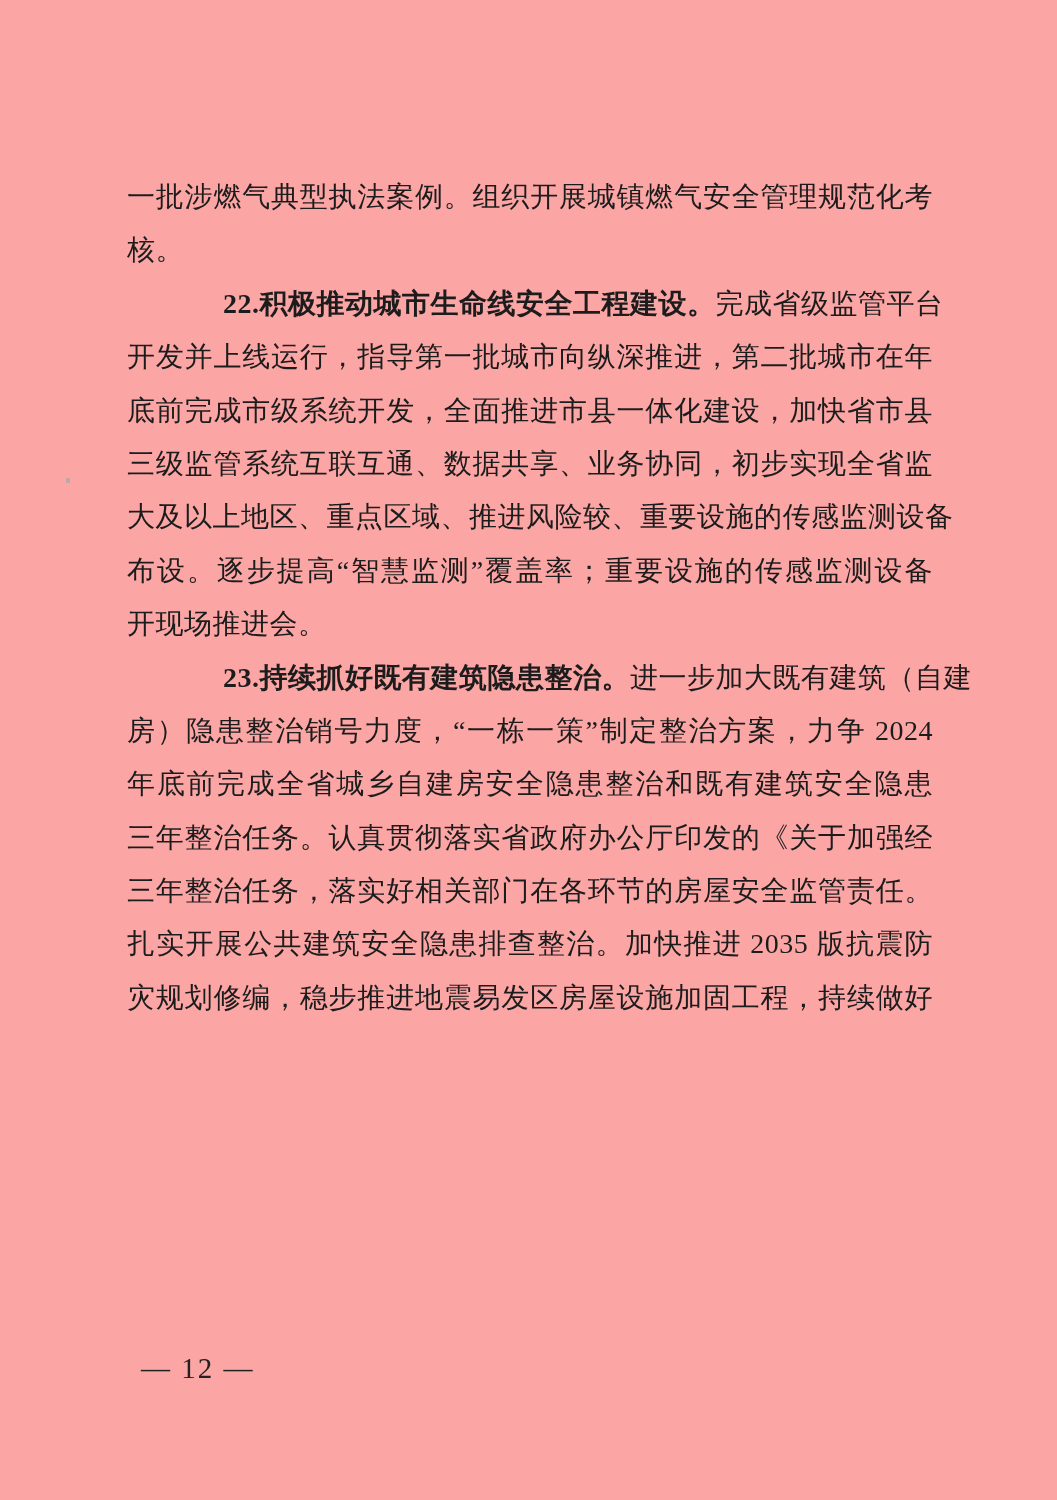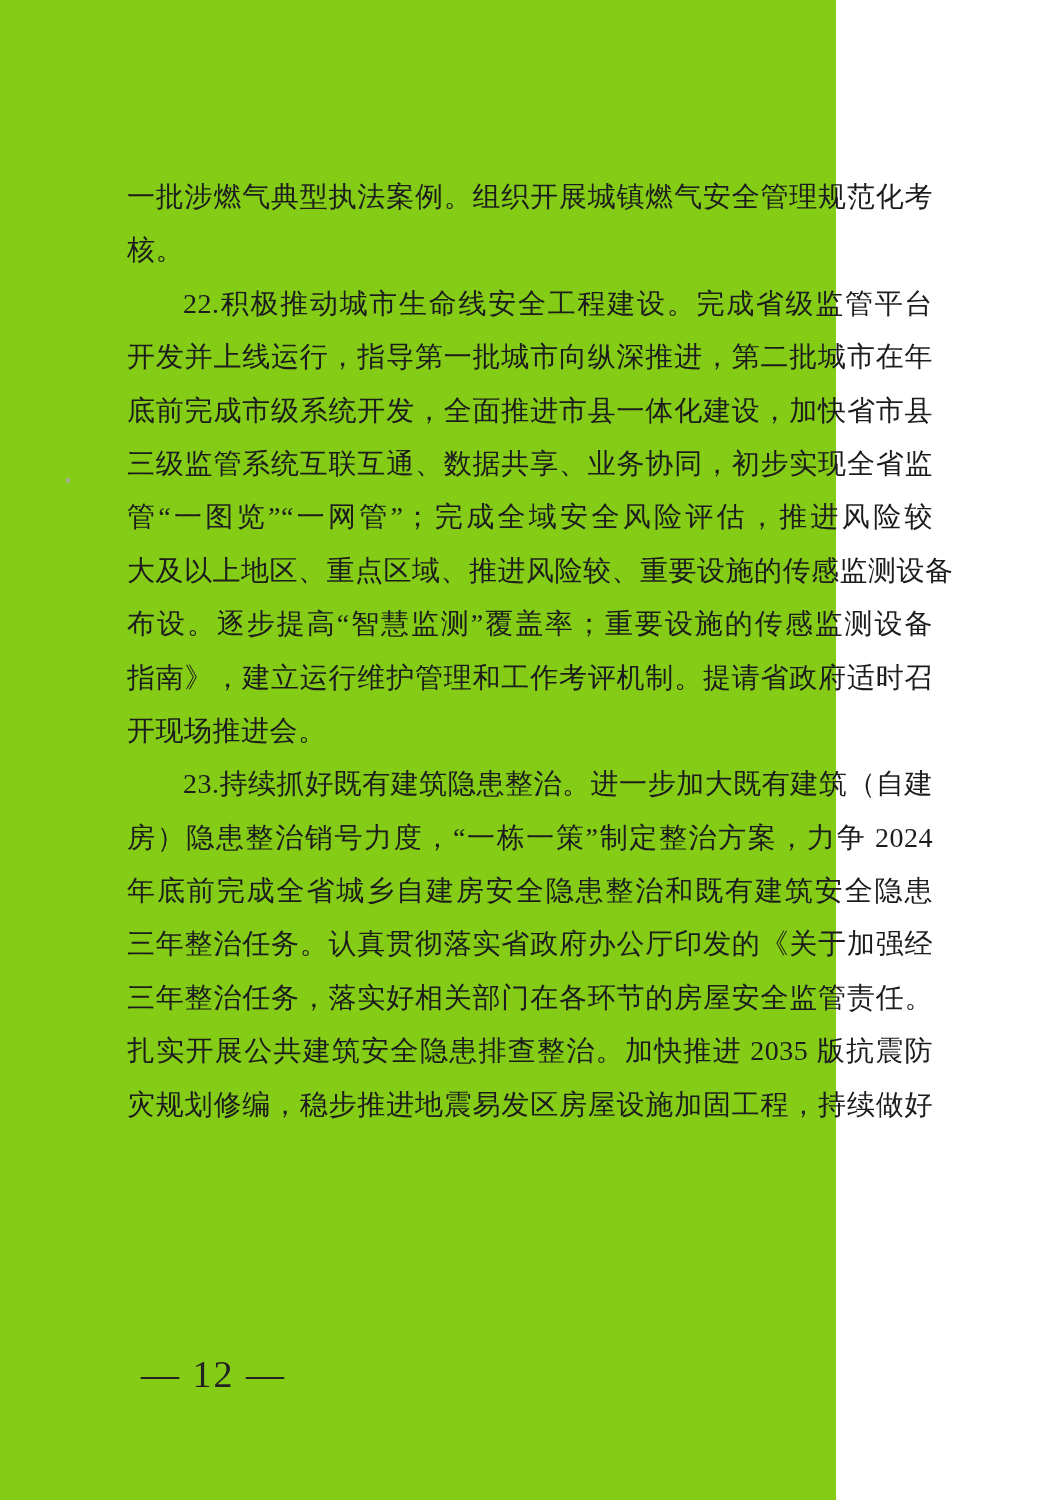--- a/index.html
+++ b/index.html
@@ -10,23 +10,23 @@
     width: 1057px;
     height: 1500px;
     background: #ffffff;
     position: relative;
     overflow: hidden;
     font-family: "Liberation Serif", "DejaVu Serif", serif;
   }
   .page {
     position: absolute;
     left: 0; top: 0;
-    width: 836px;
+    width: 1057px;
     height: 1500px;
-    background: #84cc16;
+    background: #fca5a5;
   }
   .text-block {
     position: absolute;
     left: 127px;
     top: 170px;
     width: 806px;
     color: #1c1c1c;
   }
   .line {
     height: 53.4px;
@@ -35,27 +35,28 @@
     white-space: nowrap;
     text-align: justify;
     text-align-last: justify;
     letter-spacing: 0.5px;
   }
   .line.last {
     text-align: left;
     text-align-last: left;
   }
   .line .bold {
-    font-weight: normal;
+    font-weight: bold;
+    margin-left: 40px;
   }
   .page-number {
     position: absolute;
     left: 141px;
     top: 1352px;
-    font-size: 38px;
+    font-size: 29px;
     letter-spacing: 2px;
     color: #222222;
   }
   .speck {
     position: absolute;
     left: 66px;
     top: 478px;
     width: 4px;
     height: 5px;
     background: #a9a9a9;
@@ -68,24 +69,22 @@
 
 <div class="page">
   <div class="speck"></div>
   <div class="text-block">
       <div class="line"><span>一批涉燃气典型执法案例。组织开展城镇燃气安全管理规范化考</span></div>
       <div class="line last"><span>核。</span></div>
       <div class="line" style="text-indent: 2em;"><span class="bold">22.积极推动城市生命线安全工程建设。</span><span>完成省级监管平台</span></div>
       <div class="line"><span>开发并上线运行，指导第一批城市向纵深推进，第二批城市在年</span></div>
       <div class="line"><span>底前完成市级系统开发，全面推进市县一体化建设，加快省市县</span></div>
       <div class="line"><span>三级监管系统互联互通、数据共享、业务协同，初步实现全省监</span></div>
-      <div class="line"><span>管“一图览”“一网管”；完成全域安全风险评估，推进风险较</span></div>
       <div class="line"><span>大及以上地区、重点区域、推进风险较、重要设施的传感监测设备</span></div>
       <div class="line"><span>布设。逐步提高“智慧监测”覆盖率；重要设施的传感监测设备</span></div>
-      <div class="line"><span>指南》，建立运行维护管理和工作考评机制。提请省政府适时召</span></div>
       <div class="line last"><span>开现场推进会。</span></div>
       <div class="line" style="text-indent: 2em;"><span class="bold">23.持续抓好既有建筑隐患整治。</span><span>进一步加大既有建筑（自建</span></div>
       <div class="line"><span>房）隐患整治销号力度，“一栋一策”制定整治方案，力争 2024</span></div>
       <div class="line"><span>年底前完成全省城乡自建房安全隐患整治和既有建筑安全隐患</span></div>
       <div class="line"><span>三年整治任务。认真贯彻落实省政府办公厅印发的《关于加强经</span></div>
       <div class="line"><span>三年整治任务，落实好相关部门在各环节的房屋安全监管责任。</span></div>
       <div class="line"><span>扎实开展公共建筑安全隐患排查整治。加快推进 2035 版抗震防</span></div>
       <div class="line"><span>灾规划修编，稳步推进地震易发区房屋设施加固工程，持续做好</span></div>
     </div>
   <div class="page-number">— 12 —</div>

